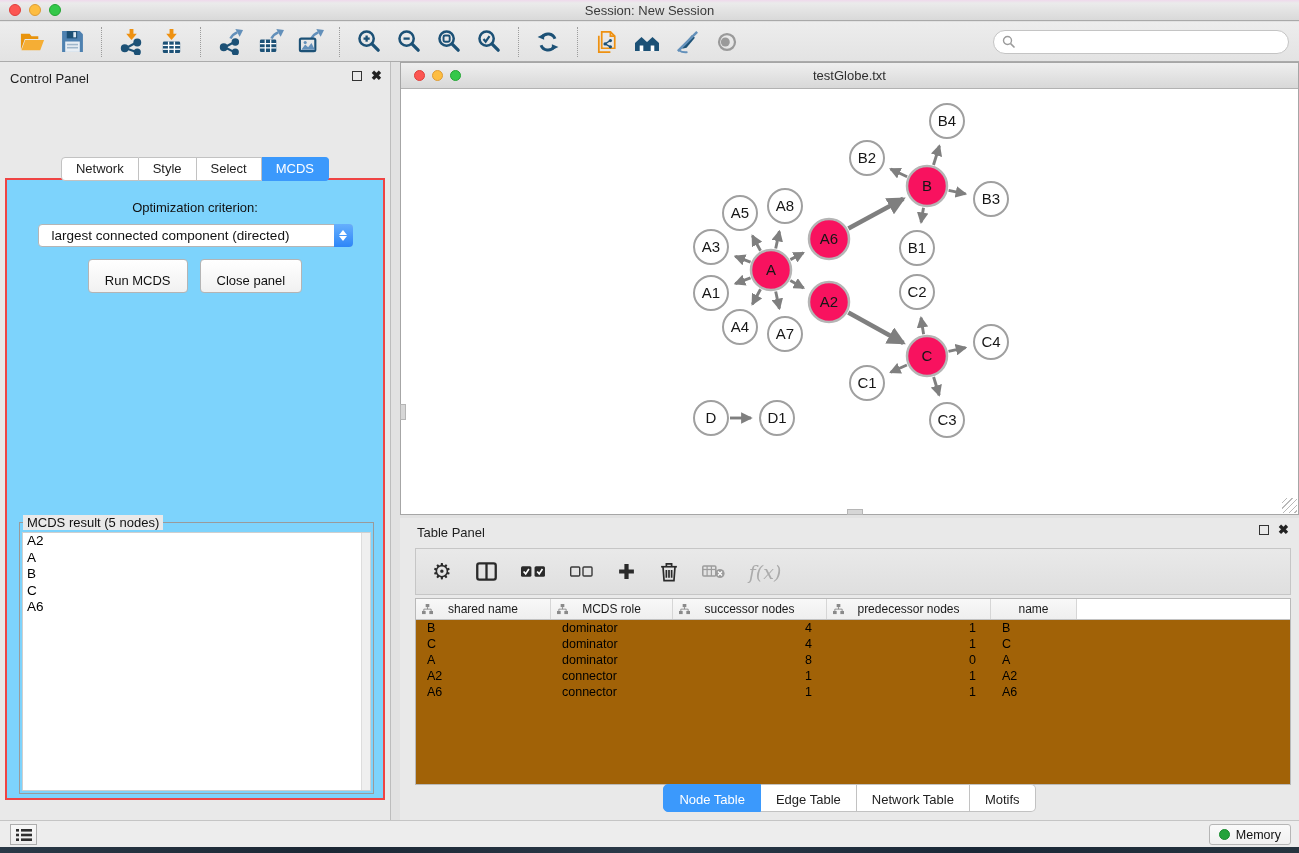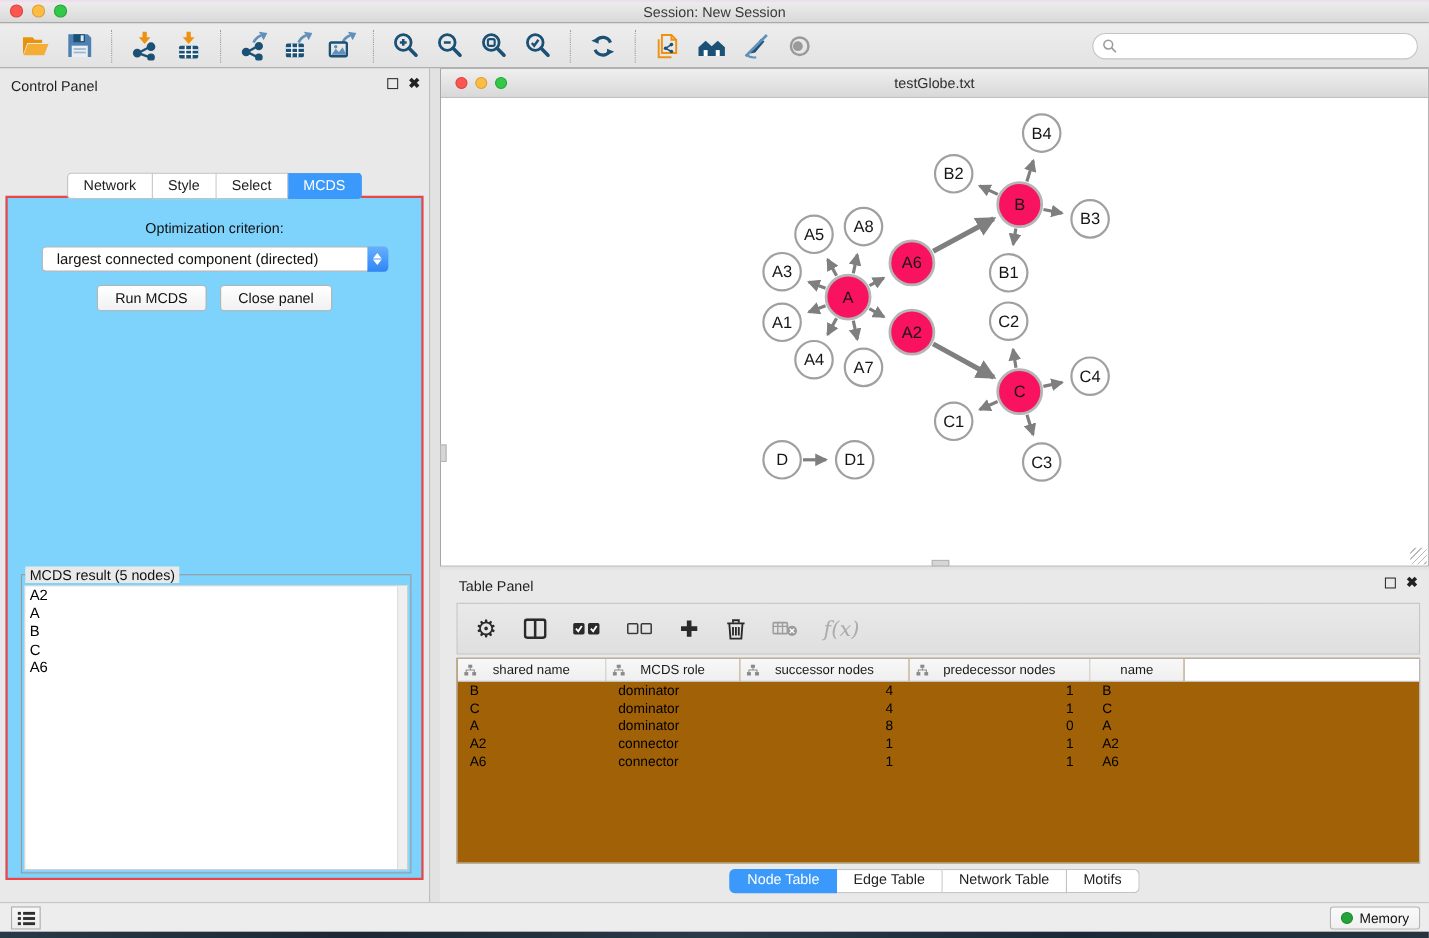--- a/index.html
+++ b/index.html
@@ -53,21 +53,21 @@
   .combo-value { font-size:13.5px; color:#111; padding-left:13px; flex:1;
     white-space:nowrap; overflow:hidden; }
   .combo-stepper { width:19px; height:23px; margin:-1px -1px 0 0;
     background:linear-gradient(#66AFFD,#2D86F8); border-radius:0 4px 4px 0;
     display:flex; flex-direction:column; align-items:center; justify-content:center; gap:1px; }
   .combo-stepper .up, .combo-stepper .dn { width:0; height:0; border-left:4px solid transparent; border-right:4px solid transparent; }
   .combo-stepper .up { border-bottom:5px solid #FFF; }
   .combo-stepper .dn { border-top:5px solid #FFF; }
   .cp-buttons { margin-top:12px; display:flex; justify-content:center; gap:12px; }
   .push-btn { font-size:13px; color:#111; background:linear-gradient(#FFFFFF,#F1F1F1);
-    border:1px solid #B4B4B4; border-radius:4px; padding:3px 16px 4px 16px; cursor:default; }
+    border:1px solid #B4B4B4; border-radius:4px; padding:13px 16px 4px 16px; cursor:default; }
 
   .groupbox { position:absolute; left:12px; right:9px; top:342px; bottom:4px;
     border:1px solid #9A9A9A; }
   .groupbox-legend { position:absolute; top:-8px; left:3px; background:#E9E9E9;
     font-size:13px; color:#111; padding:0 4px; }
   .result-list { position:absolute; left:2px; right:2px; top:9px; bottom:2px;
     background:#FFF; border:1px solid #CFCFCF; overflow:hidden; }
   .result-scroll { position:absolute; top:0; bottom:0; right:0; width:9px;
     background:#EFEFEF; border-left:1px solid #DDD; }
   .result-item { font-size:13.5px; color:#000; line-height:16.5px; padding-left:4px; }
@@ -107,21 +107,21 @@
     border-right:1px solid #D6D6D6; font-size:12px; color:#1A1A1A;
     display:flex; align-items:center; justify-content:center; }
   .th .shared-ic { position:absolute; left:6px; top:5px; }
   .thead .th-filler { flex:1; background:#FFF; }
   .trow { display:flex; height:16px; align-items:center; }
   .td { font-size:12.5px; color:#000; overflow:hidden; white-space:nowrap; }
   .td.left { padding-left:11px; text-align:left; }
   .td.right { padding-right:15px; text-align:right; }
 
   .tp-tabs { position:absolute; left:0; right:0; bottom:8px; display:flex; justify-content:center; }
-  .tp-tabs .tab { border-radius:0; padding:1px 15px 4px 15px; }
+  .tp-tabs .tab { border-radius:0; padding:7px 15px 4px 15px; }
   .tp-tabs .tab:first-child { border-radius:5px 0 0 5px; }
   .tp-tabs .tab:last-child { border-radius:0 5px 5px 0; }
 
   
   .status-bar { position:absolute; left:0; top:820px; right:0; height:27px;
     background:#EDEDED; border-top:1px solid #C5C5C5; }
   .list-btn { position:absolute; left:10px; top:3px; width:27px; height:21px;
     background:linear-gradient(#F7F7F7,#EDEDED); border:1px solid #ADADAD;
     display:flex; align-items:center; justify-content:center; }
   .memory-btn { position:absolute; right:8px; top:3px; height:21px;

